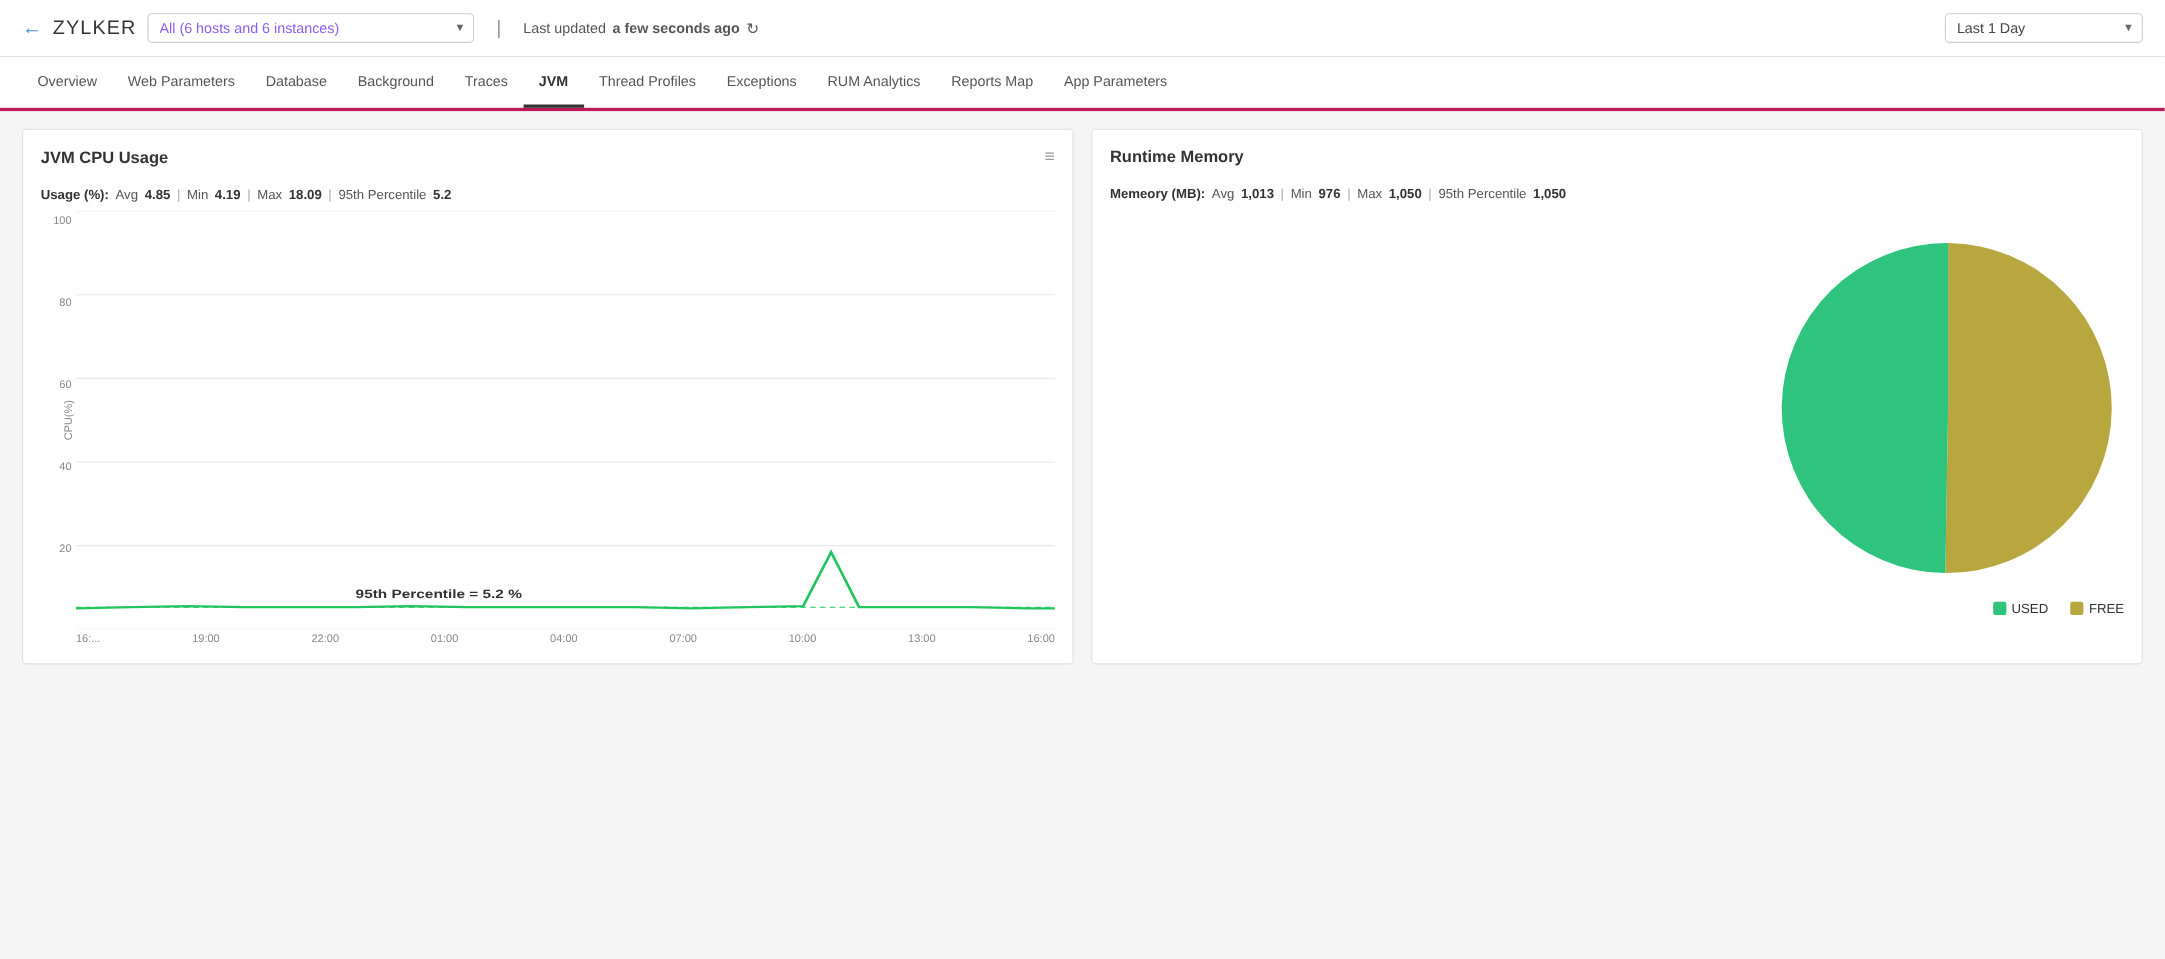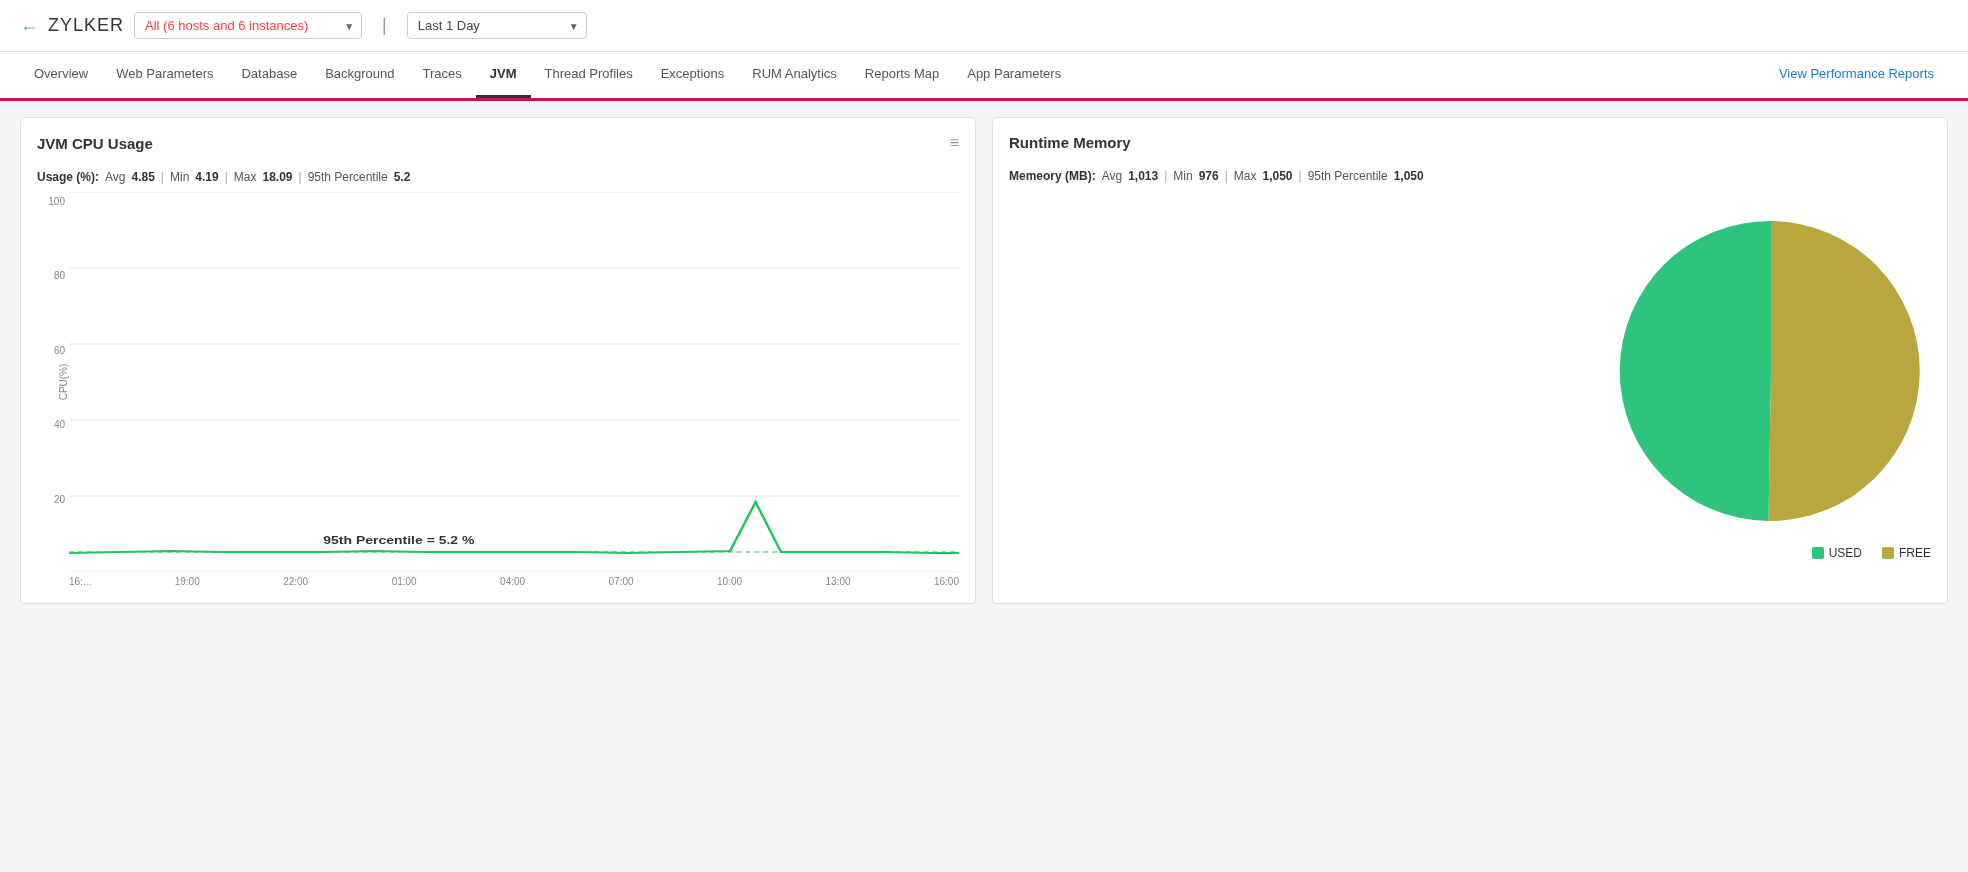--- a/index.html
+++ b/index.html
@@ -2,21 +2,21 @@
 <html><head>
   <meta charset="utf-8">
   <style>
     * { box-sizing: border-box; margin: 0; padding: 0; }
     body { font-family: -apple-system, BlinkMacSystemFont, 'Segoe UI', Arial, sans-serif; background: #f5f5f5; font-size: 13px; color: #333; }
 
     
     .header { background: #fff; border-bottom: 1px solid #e0e0e0; padding: 0 20px; display: flex; align-items: center; height: 52px; gap: 16px; }
     .back-btn { color: #4a90d9; font-size: 18px; cursor: pointer; text-decoration: none; display: flex; align-items: center; }
     .app-title { font-size: 18px; font-weight: 400; color: #333; letter-spacing: 1px; }
-    .host-select { border: 1px solid #ccc; border-radius: 4px; padding: 5px 28px 5px 10px; font-size: 13px; color: #ef4444; background: #fff; appearance: none; cursor: pointer; position: relative; width: 228px; }
+    .host-select { border: 1px solid #ccc; border-radius: 4px; padding: 5px 28px 5px 10px; font-size: 13px; color: #8b5cf6; background: #fff; appearance: none; cursor: pointer; position: relative; width: 297px; }
     .select-wrapper { position: relative; display: inline-block; }
     .select-wrapper::after { content: '▼'; position: absolute; right: 8px; top: 50%; transform: translateY(-50%); font-size: 10px; color: #666; pointer-events: none; }
     .last-updated { display: flex; align-items: center; gap: 6px; color: #555; font-size: 13px; flex: 1; }
     .last-updated .bold { font-weight: 700; }
     .refresh-icon { color: #555; font-size: 14px; cursor: pointer; }
     .separator { color: #999; margin: 0 4px; font-size: 18px; }
     .time-select-wrapper { position: relative; display: inline-block; }
     .time-select { border: 1px solid #ccc; border-radius: 4px; padding: 5px 28px 5px 10px; font-size: 13px; color: #444; background: #fff; appearance: none; cursor: pointer; width: 180px; }
     .time-select-wrapper::after { content: '▼'; position: absolute; right: 8px; top: 50%; transform: translateY(-50%); font-size: 10px; color: #666; pointer-events: none; }
 
@@ -74,38 +74,42 @@
 
 <div class="header">
   <div class="header-left">
     <a class="back-btn">←</a>
     <span class="app-title">ZYLKER</span>
     <div class="select-wrapper">
       <select class="host-select"><option>All (6 hosts and 6 instances)</option></select>
     </div>
   </div>
   <span class="separator">|</span>
+  <span class="last-updated">
+    <span>Last updated</span>
+    <span class="bold">a few seconds ago</span>
+    <span class="refresh-icon">↻</span>
+  </span>
   <div class="time-select-wrapper">
     <select class="time-select"><option>Last 1 Day</option></select>
   </div>
 </div>
 
 <div class="nav">
   <span class="nav-item">Overview</span>
   <span class="nav-item">Web Parameters</span>
   <span class="nav-item">Database</span>
   <span class="nav-item">Background</span>
   <span class="nav-item">Traces</span>
   <span class="nav-item active">JVM</span>
   <span class="nav-item">Thread Profiles</span>
   <span class="nav-item">Exceptions</span>
   <span class="nav-item">RUM Analytics</span>
   <span class="nav-item">Reports Map</span>
   <span class="nav-item">App Parameters</span>
-  <span class="nav-item highlight">View Performance Reports</span>
 </div>
 
 <div class="main">
 
   <div class="card card-left">
     <div class="card-header">
       <span class="card-title">JVM CPU Usage</span>
       <span class="menu-icon">≡</span>
     </div>
     <div class="stats-row">

